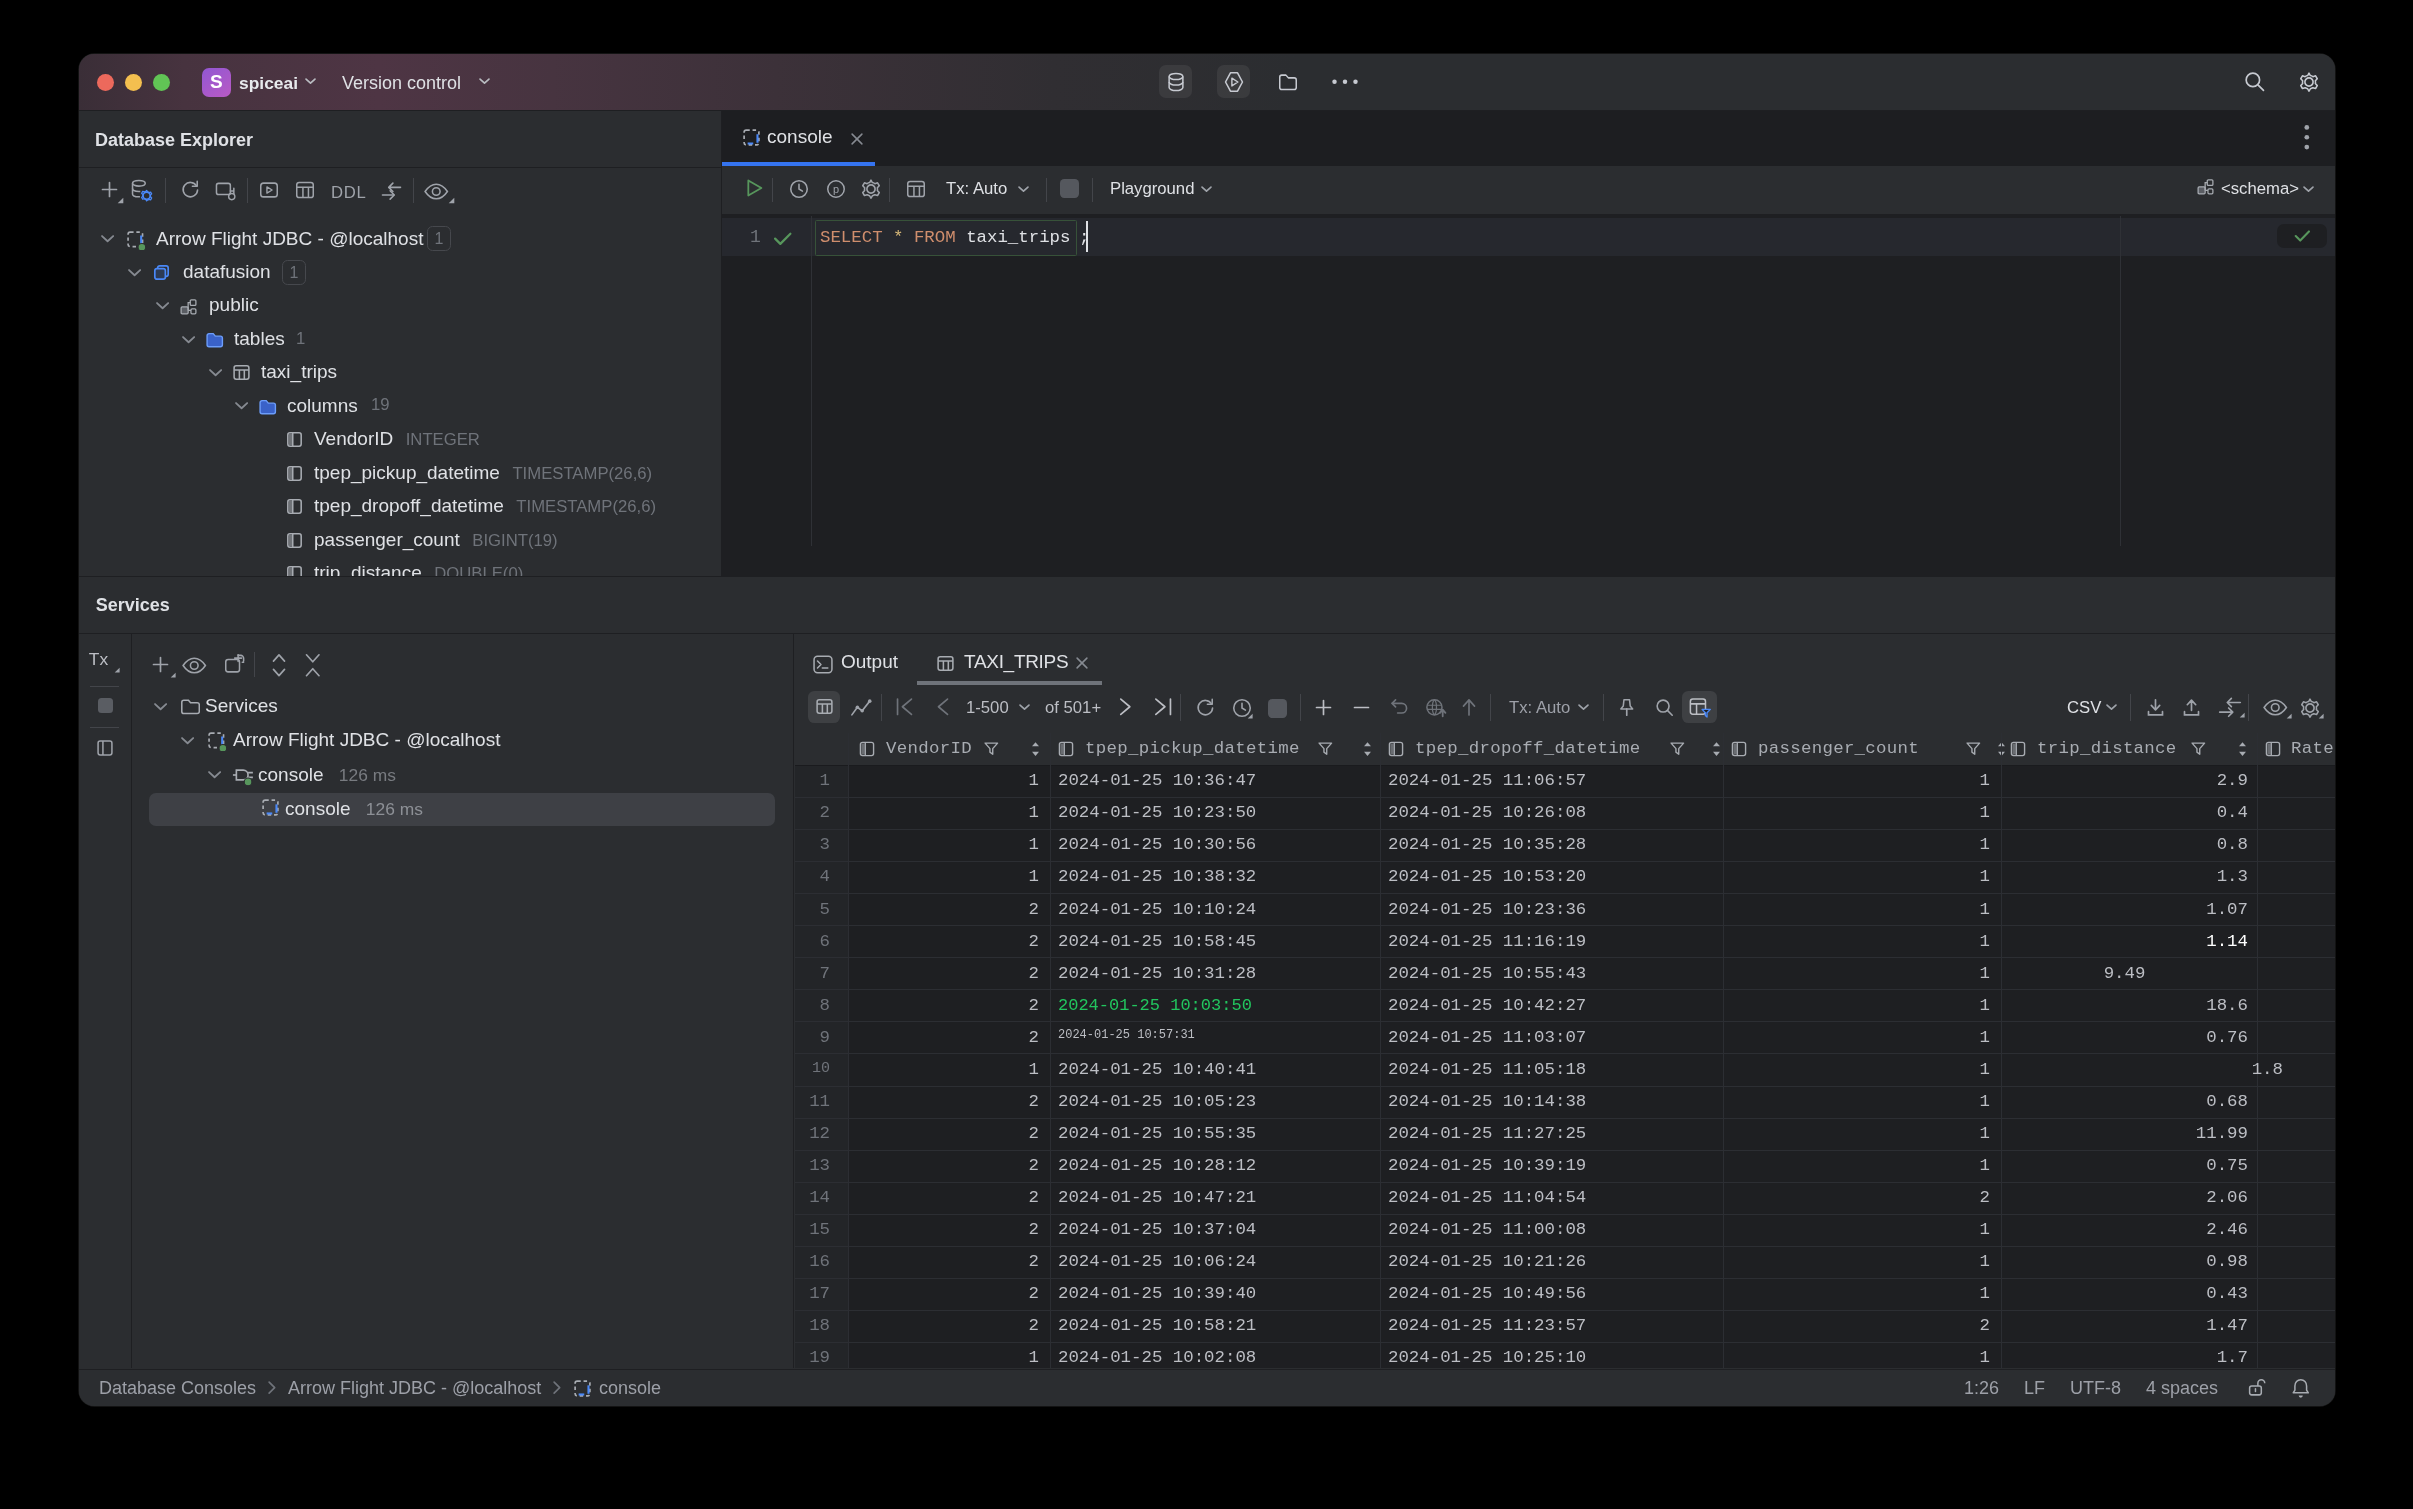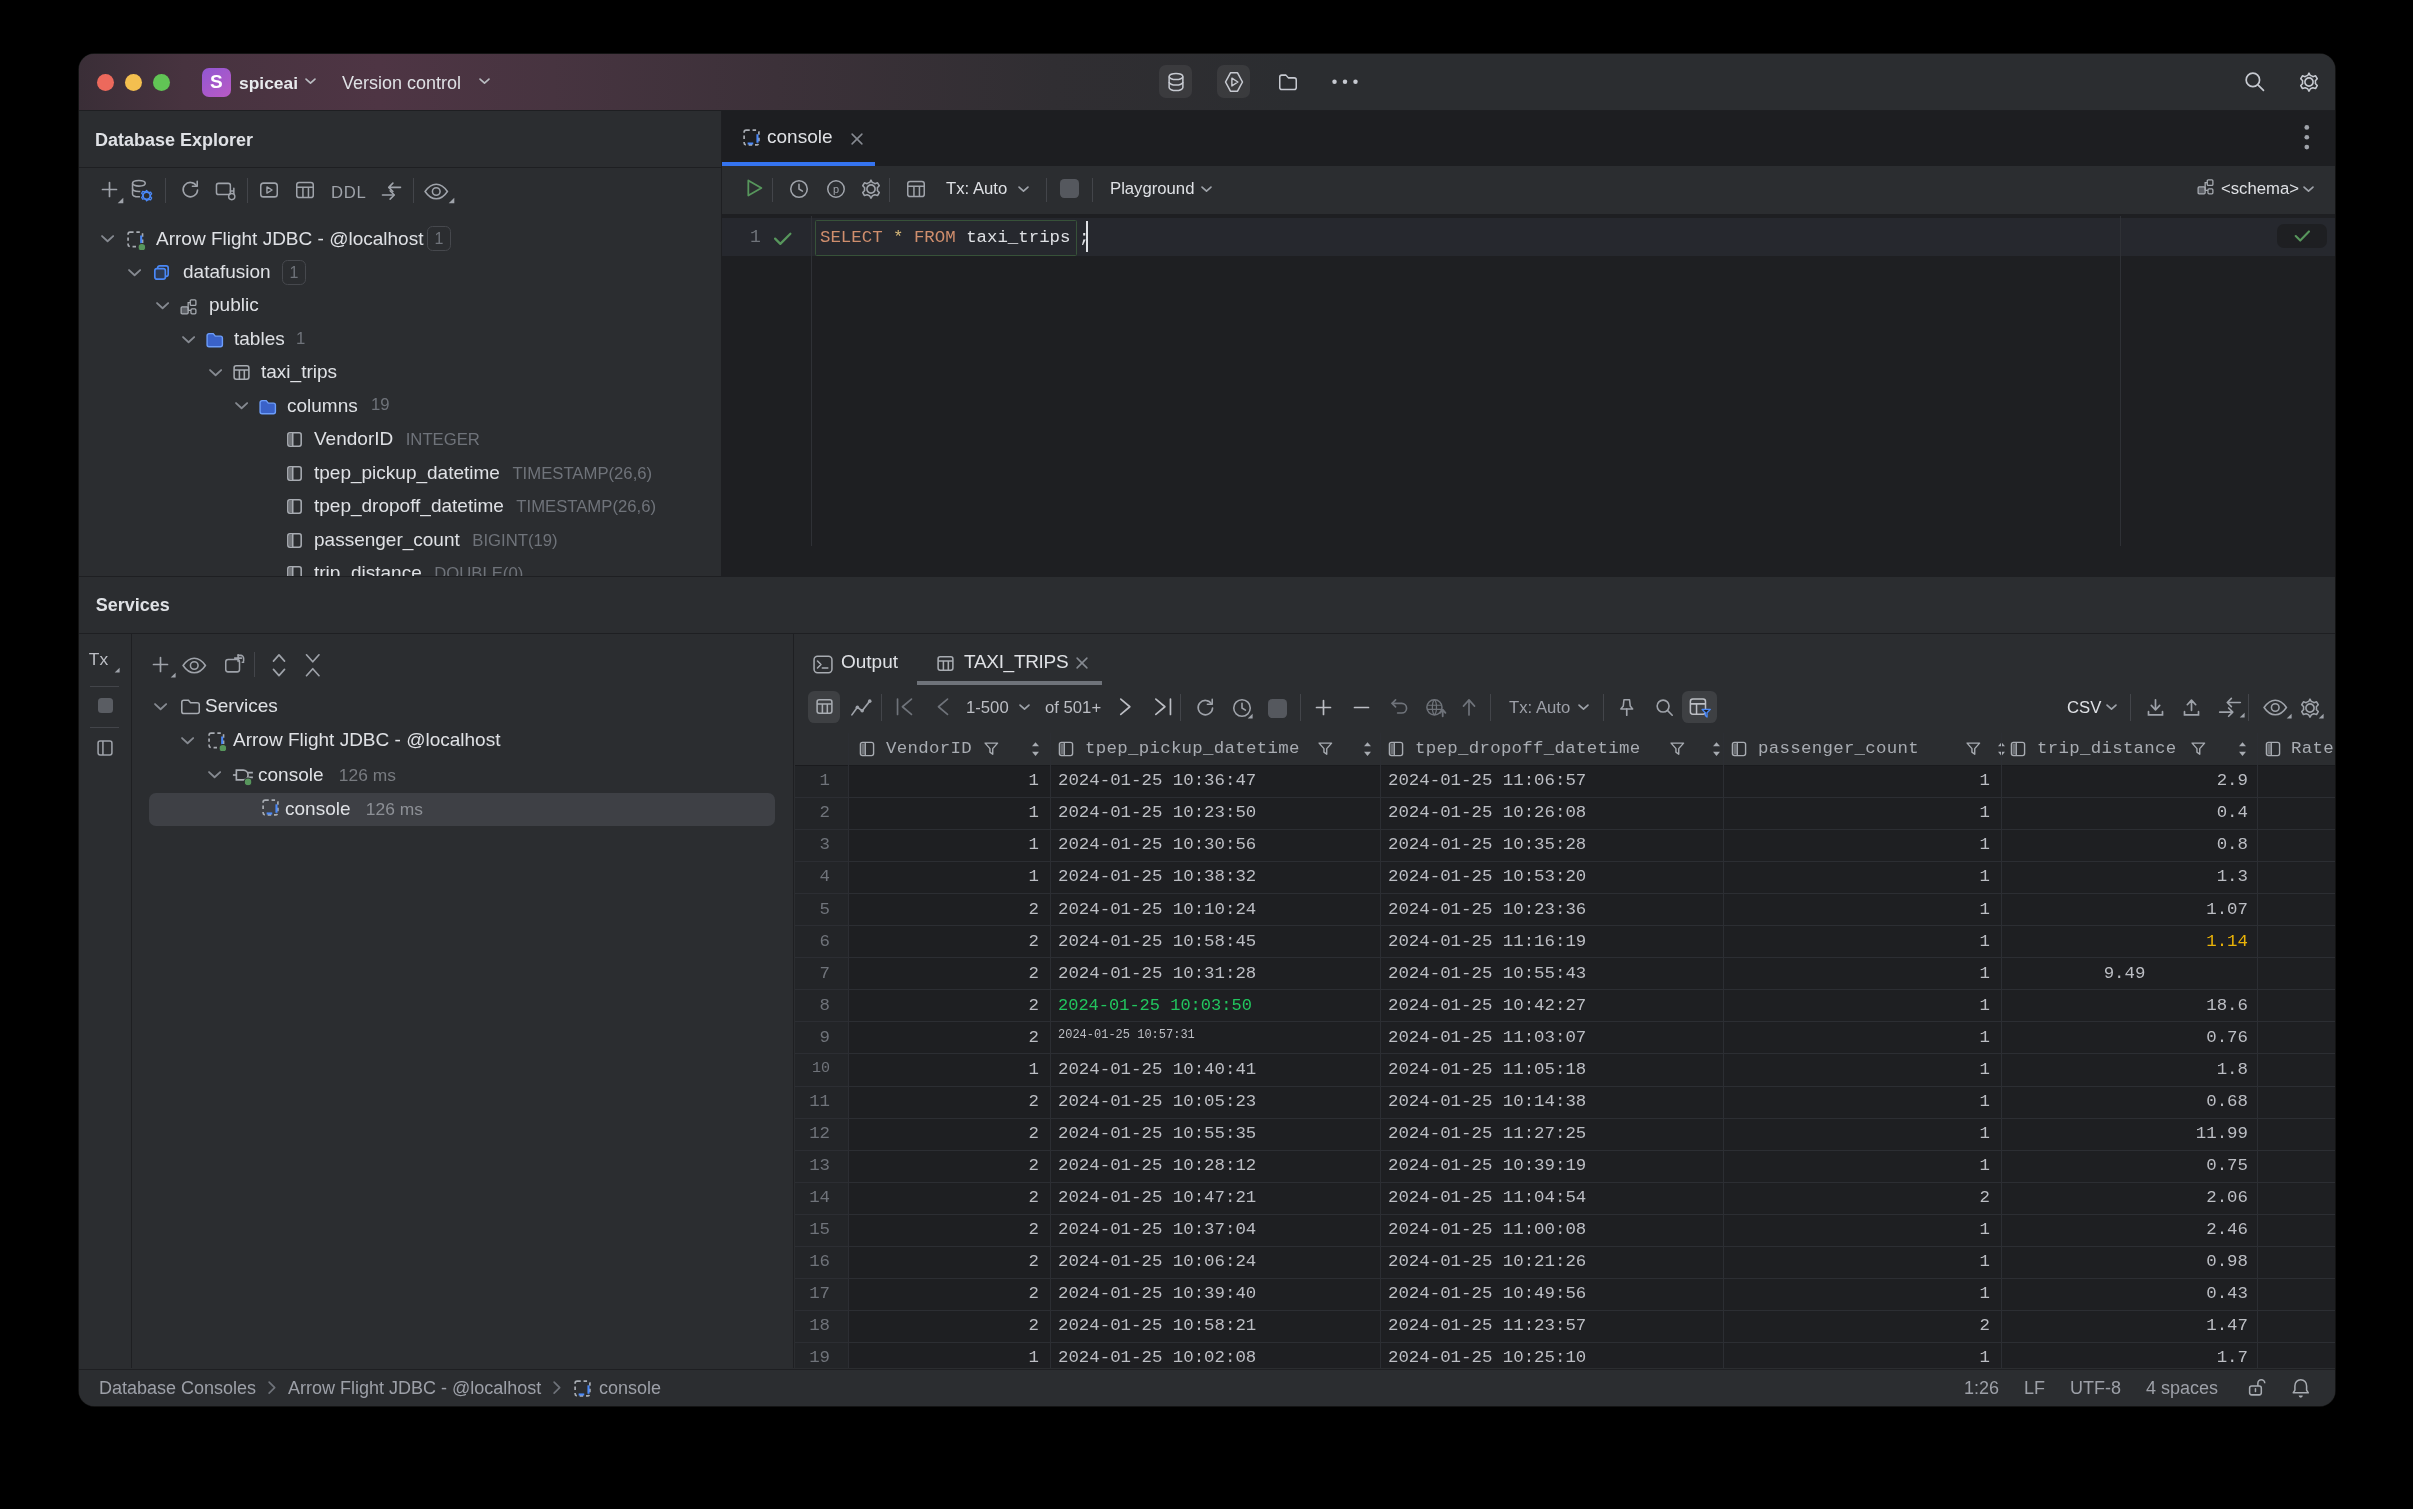--- a/index.html
+++ b/index.html
@@ -880,21 +880,21 @@
       </div>
 <div class="a" style="left:53px;top:199px;">
         <div class="mono" style="width:191px;text-align:right;font-size:17.4px;color:#bcbec4">2</div>
       </div>
 <div class="a" style="left:263px;top:199px;"><span class="mono" style="font-size:17.4px;color:#bcbec4">2024-01-25 10:58:45</span></div>
 <div class="a" style="left:593px;top:199px;"><span class="mono" style="font-size:17.4px;color:#bcbec4">2024-01-25 11:16:19</span></div>
 <div class="a" style="left:928px;top:199px;">
         <div class="mono" style="width:267px;text-align:right;font-size:17.4px;color:#bcbec4">1</div>
       </div>
 <div class="a" style="left:1206px;top:199px;">
-        <div class="mono" style="width:247px;text-align:right;font-size:17.4px;color:#eab308">1.14</div>
+        <div class="mono" style="width:247px;text-align:right;font-size:17.4px;color:#ffffff">1.14</div>
       </div>
 <div class="a" style="left:0;top:256px;width:1540px;height:1.4px;background:#2c2e33"></div>
 <div class="a" style="left:0px;top:231px;">
         <div class="mono" style="width:35px;text-align:right;font-size:17.4px;color:#6f737a">7</div>
       </div>
 <div class="a" style="left:53px;top:231px;">
         <div class="mono" style="width:191px;text-align:right;font-size:17.4px;color:#bcbec4">2</div>
       </div>
 <div class="a" style="left:263px;top:231px;"><span class="mono" style="font-size:17.4px;color:#bcbec4">2024-01-25 10:31:28</span></div>
 <div class="a" style="left:593px;top:231px;"><span class="mono" style="font-size:17.4px;color:#bcbec4">2024-01-25 10:55:43</span></div>
@@ -939,21 +939,21 @@
         <div class="mono" style="width:35px;text-align:right;font-size:15px;color:#6f737a">10</div>
       </div>
 <div class="a" style="left:53px;top:327px;">
         <div class="mono" style="width:191px;text-align:right;font-size:17.4px;color:#bcbec4">1</div>
       </div>
 <div class="a" style="left:263px;top:327px;"><span class="mono" style="font-size:17.4px;color:#bcbec4">2024-01-25 10:40:41</span></div>
 <div class="a" style="left:593px;top:327px;"><span class="mono" style="font-size:17.4px;color:#bcbec4">2024-01-25 11:05:18</span></div>
 <div class="a" style="left:928px;top:327px;">
         <div class="mono" style="width:267px;text-align:right;font-size:17.4px;color:#bcbec4">1</div>
       </div>
-<div class="a" style="left:1206px;top:327px;">
+<div class="a" style="left:1206px;top:327px;padding-left:35px;">
         <div class="mono" style="width:247px;text-align:right;font-size:17.4px;color:#bcbec4">1.8</div>
       </div>
 <div class="a" style="left:0;top:385px;width:1540px;height:1.4px;background:#2c2e33"></div>
 <div class="a" style="left:0px;top:359px;">
         <div class="mono" style="width:35px;text-align:right;font-size:17.4px;color:#6f737a">11</div>
       </div>
 <div class="a" style="left:53px;top:359px;">
         <div class="mono" style="width:191px;text-align:right;font-size:17.4px;color:#bcbec4">2</div>
       </div>
 <div class="a" style="left:263px;top:359px;"><span class="mono" style="font-size:17.4px;color:#bcbec4">2024-01-25 10:05:23</span></div>

